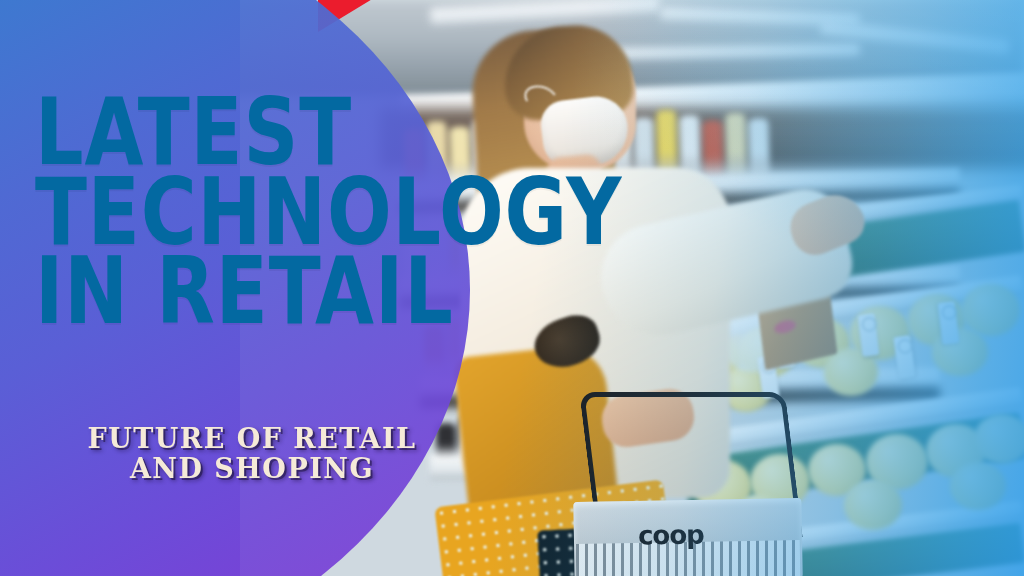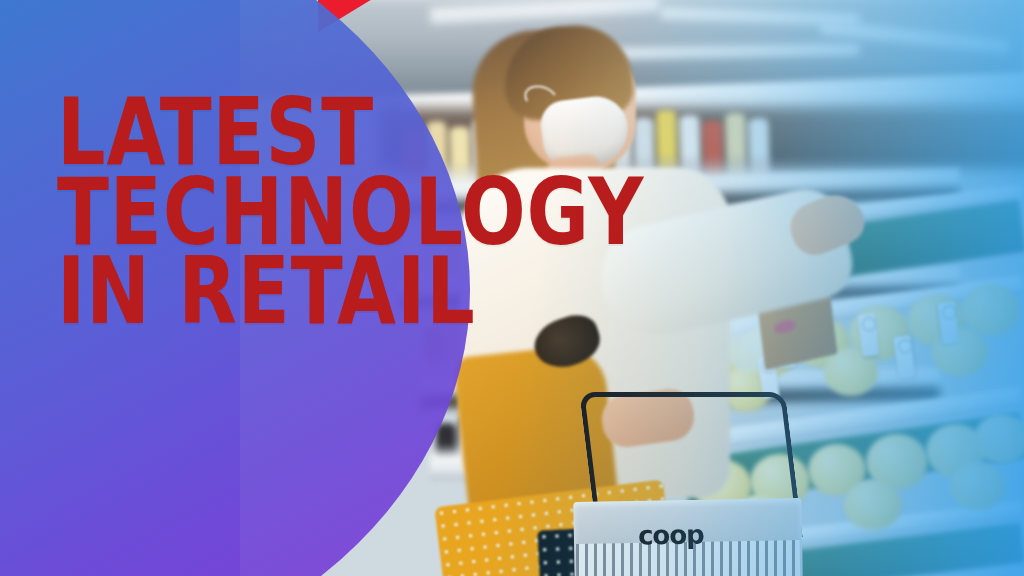--- a/index.html
+++ b/index.html
@@ -380,22 +380,22 @@
 
   
   .text-layer {
     position: absolute;
     inset: 0;
     z-index: 9;
     pointer-events: none;
   }
   .headline {
     position: absolute;
-    left: 57px; top: 96px;
-    color: #b91c1c;
+    left: 35px; top: 96px;
+    color: #0369a1;
     font-family: "DejaVu Sans Condensed", "Liberation Sans Narrow", "Liberation Sans", sans-serif;
     font-weight: 700;
     line-height: .80;
     letter-spacing: 1px;
   }
   .hl-line {
     display: block;
     white-space: nowrap;
     transform: scaleX(.92);
     transform-origin: left center;
@@ -587,15 +587,16 @@
 
   <div class="blob-solid"></div>
   <div class="blob"></div>
 
   <div class="text-layer">
     <div class="headline">
       <span class="hl-line hl-1">LATEST</span>
       <span class="hl-line hl-2">TECHNOLOGY</span>
       <span class="hl-line hl-3">IN RETAIL</span>
     </div>
+    <div class="subtitle">FUTURE OF RETAIL AND SHOPING</div>
   </div>
 
 </div>
 
 </body></html>

